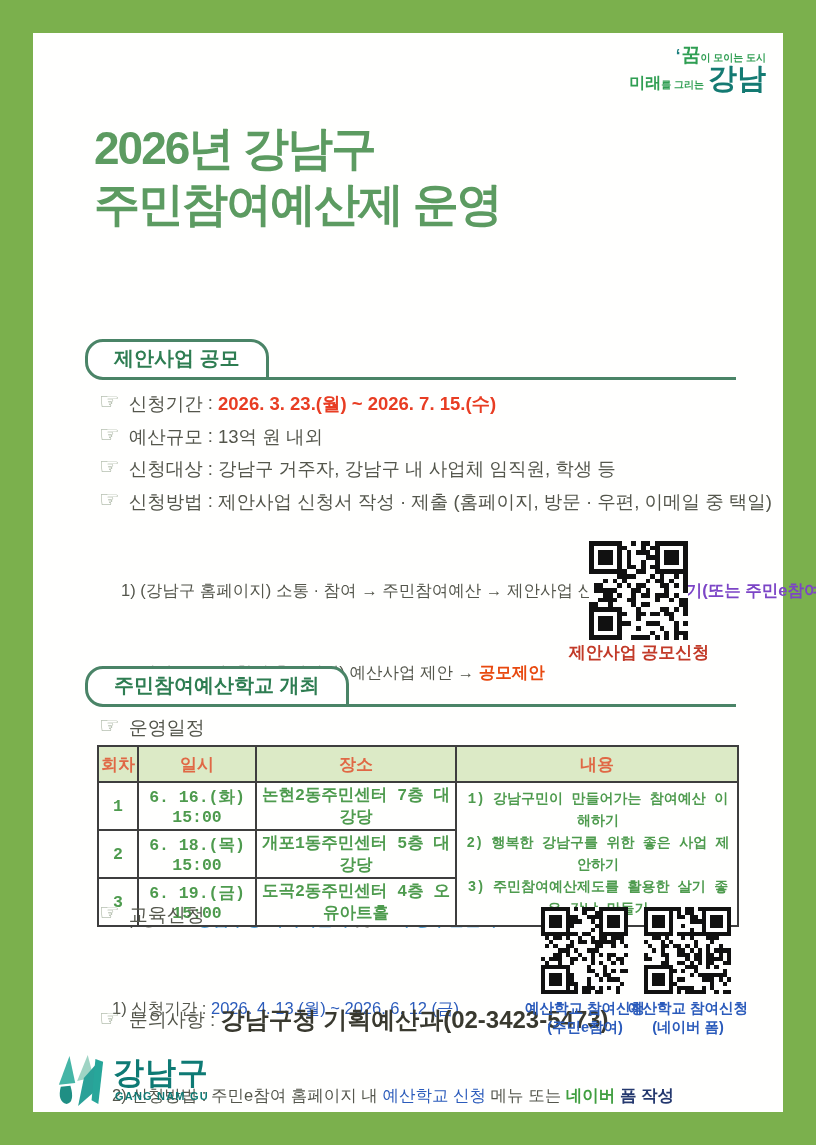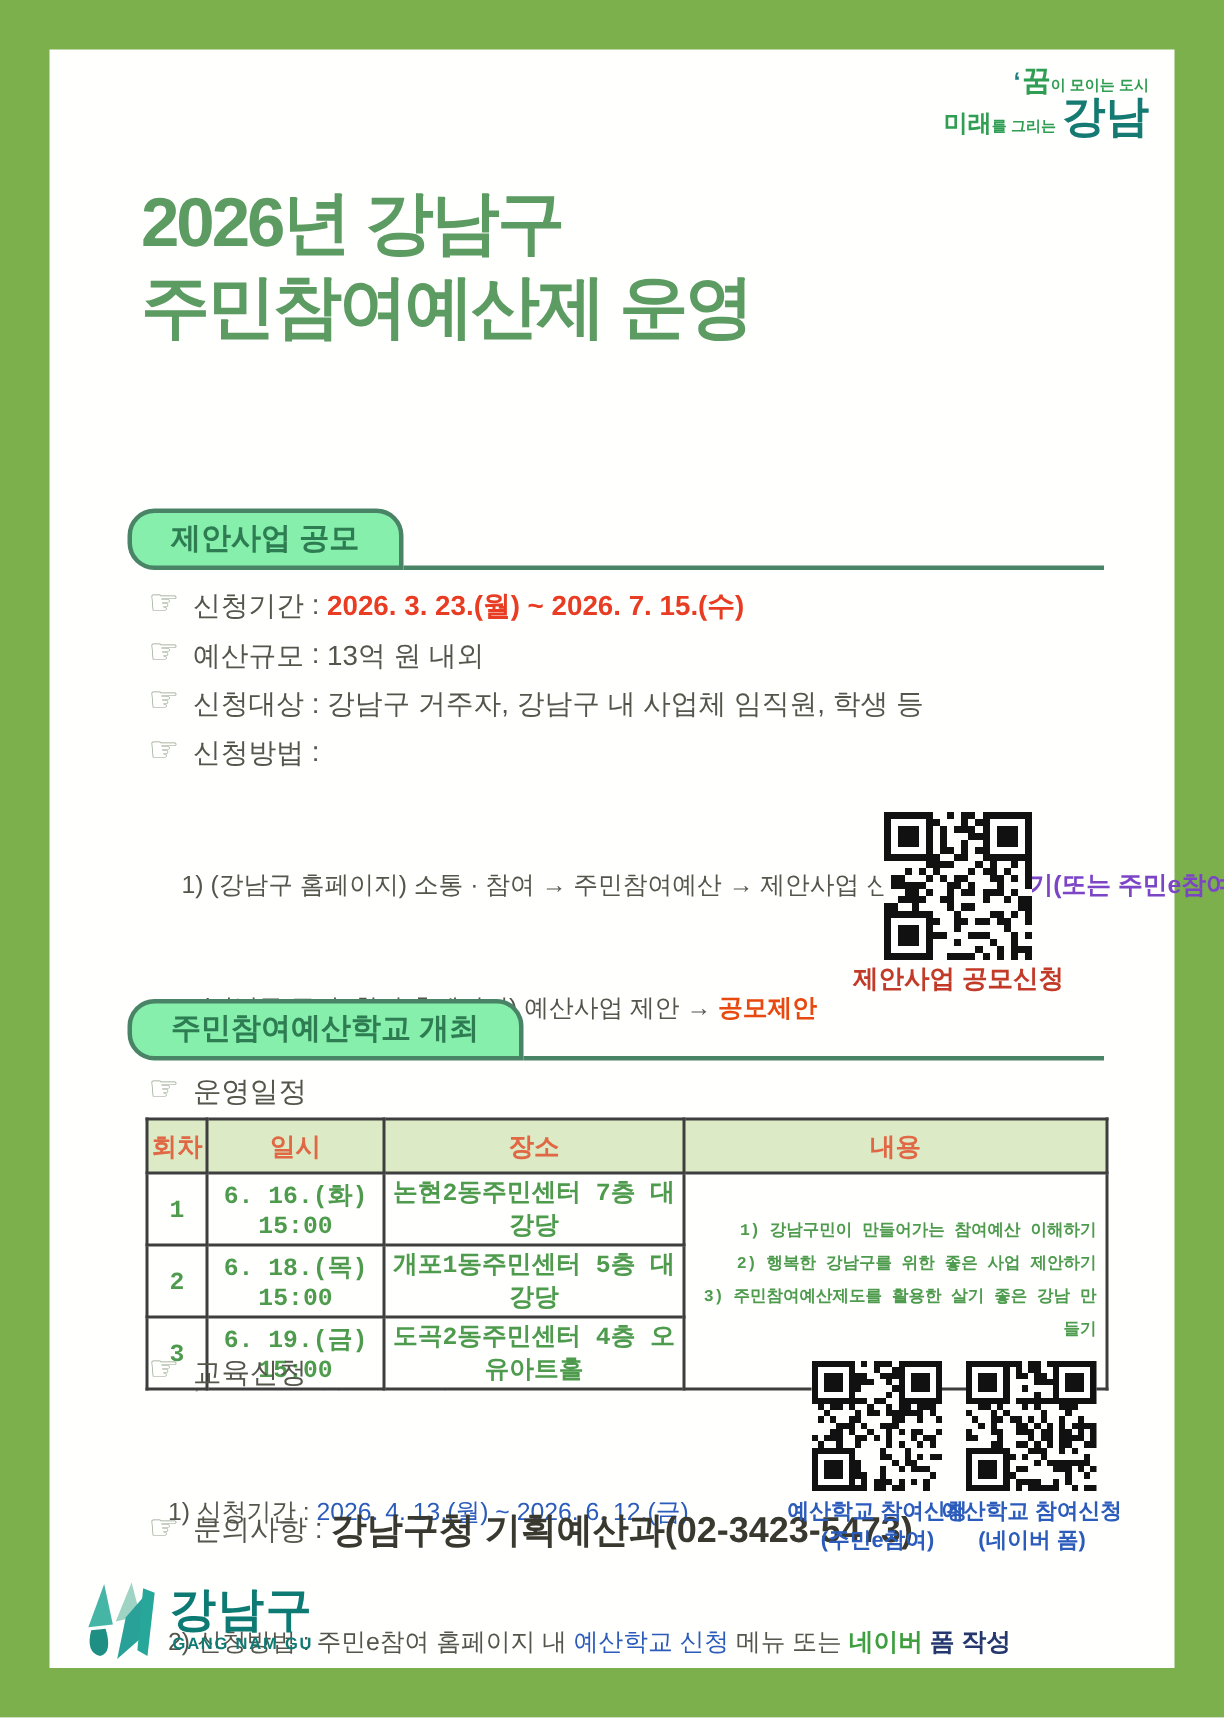--- a/index.html
+++ b/index.html
@@ -19,21 +19,21 @@
   .slogan .brand{font-size:29px;font-weight:800;color:#147A72;margin-left:4px;line-height:.9;}
 
   
   .title{position:absolute;left:94px;top:120px;margin:0;
     font-size:46px;font-weight:800;letter-spacing:-2px;line-height:1.22;
     color:var(--title-green,#5C9B61);}
 
   
   .sec-head{position:absolute;left:85px;width:651px;display:flex;align-items:flex-end;}
   .bubble{border:3px solid var(--line-green,#4A8467);border-bottom-width:3px;
-    border-radius:18px 18px 0 18px;padding:3px 26px 5px;background:#86efac;
+    border-radius:18px 18px 0 18px;padding:3px 26px 5px;background:#ffffff;
     font-size:20px;font-weight:800;color:var(--head-green,#2E7D52);white-space:pre;}
   .sec-line{flex:1;height:3px;background:var(--line-green,#4A8467);}
 
   
   .hand{color:#97A58F;font-size:23px;margin-right:9px;transform:translateY(-2px);}
   .items{position:absolute;left:99px;top:387px;margin:0;padding:0;list-style:none;
     font-size:18.5px;color:var(--ink,#54564C);}
   .items li{height:32.7px;display:flex;align-items:center;white-space:pre;}
   .red-bold{color:var(--red,#E83D23);font-weight:700;}
 
@@ -66,21 +66,21 @@
   #contact{left:99px;top:1004px;}
   #contact .cv{font-size:24px;color:#39392F;font-weight:800;}
 
   
   .sched{position:absolute;left:97px;top:745px;width:640px;border-collapse:collapse;
     table-layout:fixed;background:#fffffe;font-family:Liberation Mono, monospace;}
   .sched th,.sched td{border:2px solid #3E3E3E;text-align:center;}
   .sched th{height:32px;background:var(--th-bg,#DCEAC6);color:var(--th-red,#E06845);
     font-size:17px;font-weight:700;}
   .sched td{height:36px;color:var(--cell-green,#4E9B4E);font-weight:700;font-size:16.5px;}
-  .sched .content-cell{text-align:right;padding:2px 6px 2px 8px;font-size:11px;
+  .sched .content-cell{text-align:center;padding:2px 6px 2px 8px;font-size:14px;
     line-height:22px;font-weight:700;}
 
   .apply-subs{position:absolute;left:112px;top:936px;font-size:16.5px;line-height:29px;
     color:var(--ink,#54564C);white-space:pre;}
 
   
   .logo{position:absolute;left:56px;top:1054px;display:flex;align-items:flex-start;gap:7px;}
   .logo .txt{display:flex;flex-direction:column;margin-top:3px;}
   .logo .nm{font-size:31px;font-weight:800;color:var(--teal,#0E7A74);letter-spacing:1px;line-height:1.05;}
   .logo .en{font-size:11px;font-weight:700;color:var(--teal,#0E7A74);letter-spacing:1.2px;margin-left:2px;}
@@ -114,21 +114,21 @@
     <li>
       <span class="hand">☞</span><span>신청기간</span><span> : </span><span class="red-bold">2026. 3. 23.(월) ~ 2026. 7. 15.(수)</span>
     </li>
     <li>
       <span class="hand">☞</span><span>예산규모</span><span> : </span><span>13억 원 내외</span>
     </li>
     <li>
       <span class="hand">☞</span><span>신청대상</span><span> : </span><span>강남구 거주자, 강남구 내 사업체 임직원, 학생 등</span>
     </li>
     <li>
-      <span class="hand">☞</span><span>신청방법</span><span> : </span>
+      <span class="hand">☞</span><span>신청방법</span><span> : </span><span>제안사업 신청서 작성 · 제출 (홈페이지, 방문 · 우편, 이메일 중 택일)</span>
     </li>
   </ul>
 
   <div class="subs">
     <div><span>1) (강남구 홈페이지) 소통 · 참여 → 주민참여예산 → 제안사업 신청 → </span><span class="purple">신청하기(또는 주민e참여 바로가기)</span></div>
     <div class="indent"><span>(강남구 주민e참여 홈페이지) 예산사업 제안 → </span><span class="orange">공모제안</span></div>
     <div><span>2) 이메일 : 제안사업 신청서 작성 후 </span><span class="bold-dark">torayoshi97@gangnam.go.kr</span><span>로 발송</span></div>
     <div><span>3) 우  편 : </span><span class="blue">(06090) 서울특별시 강남구 학동로 426, 본관 4층 기획예산과</span></div>
     <div><span>4) 방  문 : </span><span class="blue">강남구청 기획예산과</span><span> 및 </span><span class="blue">22개 동주민센터</span></div>
   </div>

